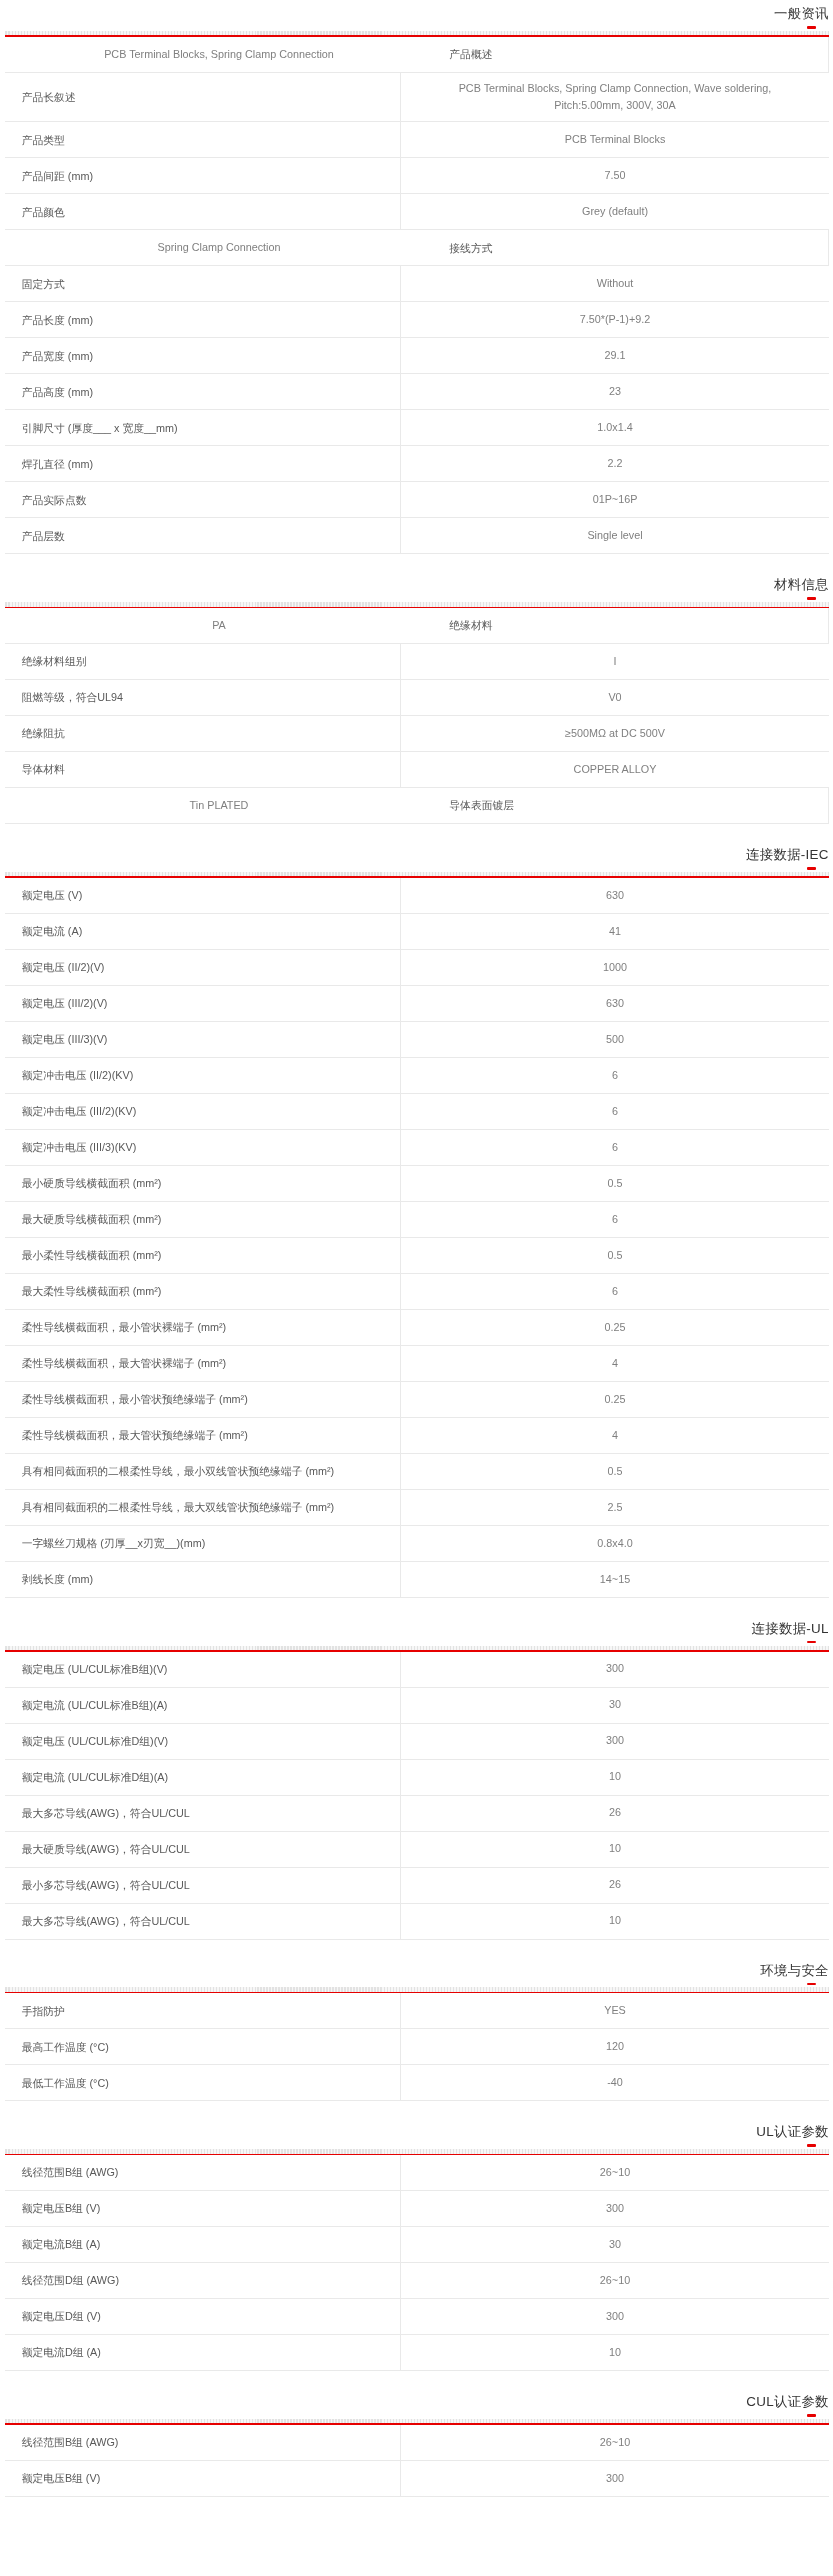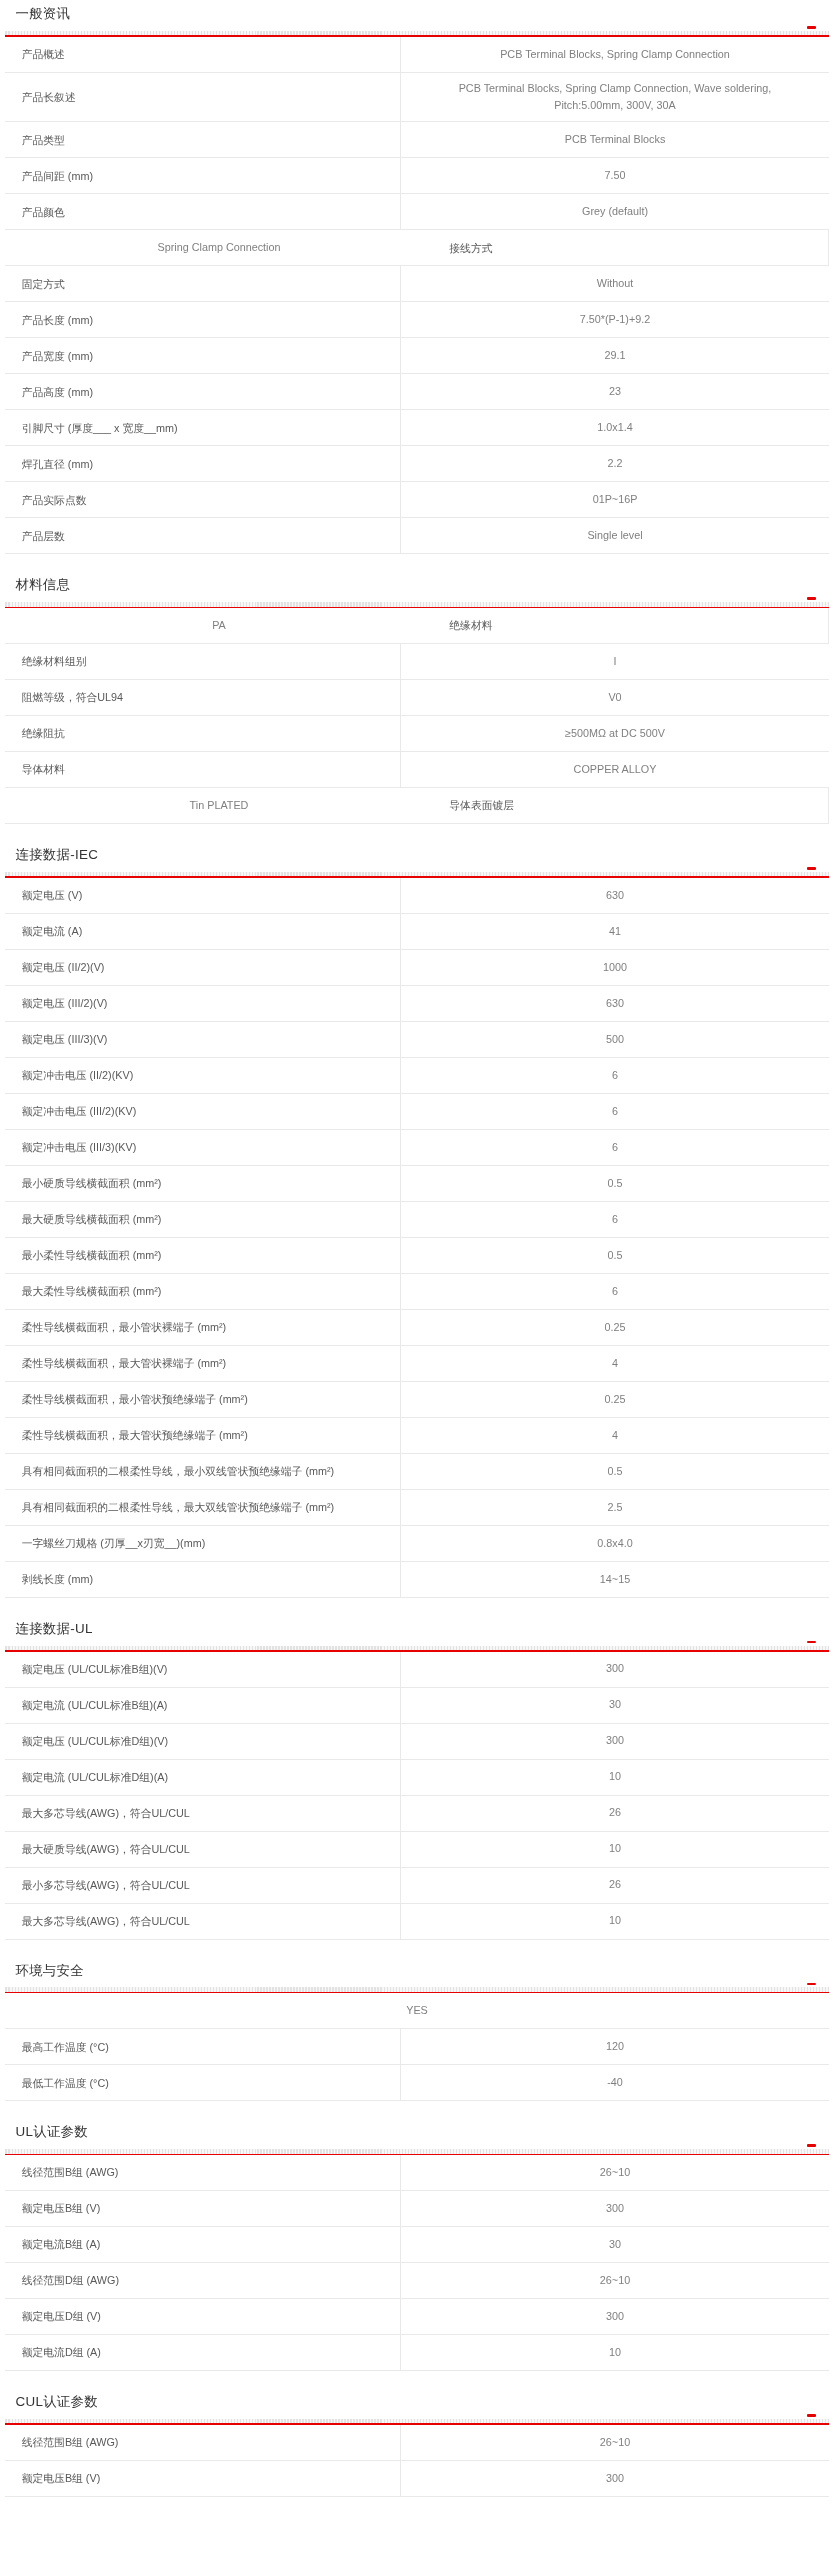--- a/index.html
+++ b/index.html
@@ -4,21 +4,21 @@
 <style>
   html,body{margin:0;padding:0;background:#ffffff;}
   body{
     width:834px;
     font-family:"Liberation Sans","DejaVu Sans",sans-serif;
     -webkit-font-smoothing:antialiased;
   }
   .page{padding:4.1px 5.2px 10.3px 5.2px;}
   .section{margin-top:22px;}
   .section:first-child{margin-top:1px;}
-  .section-header{position:relative;padding-bottom:7.2px;}
+  .section-header{position:relative;padding-bottom:7.2px;text-align:right;}
   .section-title{
     margin:0;
     padding-left:10.3px;
     font-size:13.4px;
     line-height:18.5px;
     font-weight:400;
     color:#333333;
     letter-spacing:0.3px;
   }
   .collapse-minus{
@@ -77,24 +77,24 @@
   <div id="sections-root">
   <section class="section">
     <div class="section-header">
       <h2 class="section-title">一般资讯</h2>
       <span class="collapse-minus"></span>
     </div>
     <div class="dotted-band"></div>
     <div class="red-line"></div>
     <div class="spec-table">
   <div class="row">
+    <div class="cell value">
+              <div class="value-inner">PCB Terminal Blocks, Spring Clamp Connection</div>
+            </div>
     <div class="cell label">产品概述</div>
-    <div class="cell value">
-              <div class="value-inner">PCB Terminal Blocks, Spring Clamp Connection</div>
-            </div>
   </div>
 
   <div class="row">
     <div class="cell label">产品长叙述</div>
     <div class="cell value">
               <div class="value-inner">PCB Terminal Blocks, Spring Clamp Connection, Wave soldering, Pitch:5.00mm, 300V, 30A</div>
             </div>
   </div>
 
   <div class="row">
@@ -453,20 +453,21 @@
 
   <section class="section">
     <div class="section-header">
       <h2 class="section-title">环境与安全</h2>
       <span class="collapse-minus"></span>
     </div>
     <div class="dotted-band"></div>
     <div class="red-line"></div>
     <div class="spec-table">
   <div class="row">
+    <div class="cell label">手指防护</div>
     <div class="cell value">
               <div class="value-inner">YES</div>
             </div>
   </div>
 
   <div class="row">
     <div class="cell label">最高工作温度 (°C)</div>
     <div class="cell value">
               <div class="value-inner">120</div>
             </div>

